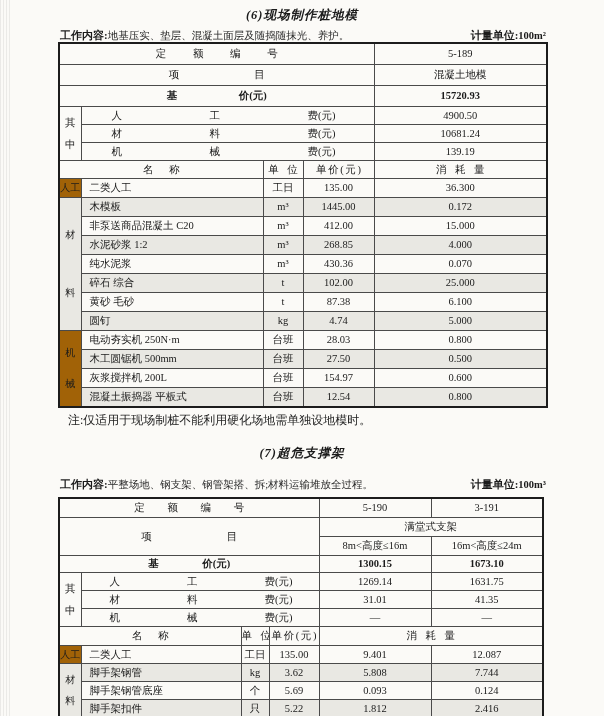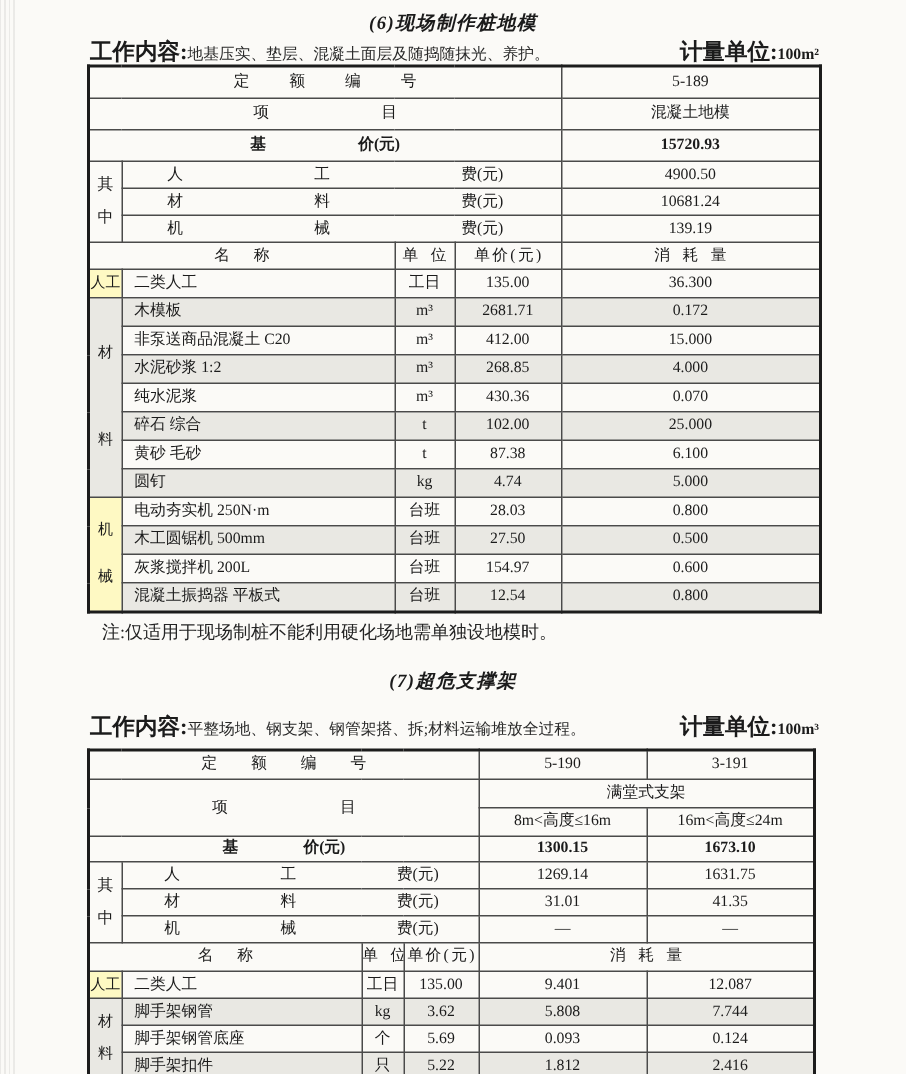--- a/index.html
+++ b/index.html
@@ -20,21 +20,21 @@
     opacity:.45;pointer-events:none;
   }
   .sec-title{
     margin:0;text-align:center;
     font-size:12.5px;font-weight:bold;line-height:15px;letter-spacing:1px;font-style:italic;
   }.mt5{margin-top:5px}.mt19{margin-top:19px}.mt7{margin-top:7px}
   .meta{
     display:flex;justify-content:space-between;align-items:baseline;
     padding:0 58px 0 60px;font-size:10.5px;line-height:13px;margin-top:6px;
   }
-  .meta .lbl{font-weight:bold;font-size:15px;}
+  .meta .lbl{font-weight:bold;font-size:11px;}
   .meta .kai{color:#2a2a2a;}
   .meta .unit-val{font-weight:bold;}
   table.quota{
     border-collapse:collapse;table-layout:fixed;
     margin-left:58px;
     border:2px solid #1c1c1c;
     font-size:10.5px;line-height:12px;
   }
   table.quota td{
     border:1px solid #4a4a4a;
@@ -61,21 +61,21 @@
   .t2 .sp-base{width:82px;}
   .sp-fee{padding:0 38px 0 30px;}
   .t2 .sp-fee{padding:0 26px 0 28px;}
   .vspread{display:flex;flex-direction:column;justify-content:space-around;align-items:center;margin:0 auto;}
   td.group{font-size:10px;}
   .ls15{letter-spacing:1.5em;margin-right:-1.5em;display:inline-block;}
   .ls08{letter-spacing:0.8em;margin-right:-0.8em;display:inline-block;}
   .ls02{letter-spacing:0.15em;margin-right:-0.15em;display:inline-block;}
   tbody td.name{text-align:left;padding-left:8px;}
   .quota tbody tr:nth-child(even) td{background:#e9e8e3;}
-  .quota tbody td.group{background:#fef9c3;}
+  .quota tbody td.group{background:#a16207;}
   .notes{font-size:12px;line-height:14px;margin-left:68px;margin-right:20px;color:#242424;}
   .notes .nline{white-space:nowrap;}
 </style>
 </head>
 <body>
 
 <div class="page">
   <div class="scan-edge"></div>
 
   <h1 class="sec-title">(6)现场制作桩地模</h1>
@@ -178,21 +178,21 @@
         </tr>
         <tr>
           <td class="group" rowspan="7">
             <div class="vspread" style="height: 116px;">
               <span>材</span>
               <span>料</span>
             </div>
           </td>
           <td class="name">木模板</td>
           <td>m³</td>
-          <td>2681.71</td>
+          <td>1445.00</td>
           <td>0.172</td>
         </tr>
         <tr>
           <td class="name">非泵送商品混凝土 C20</td>
           <td>m³</td>
           <td>412.00</td>
           <td>15.000</td>
         </tr>
         <tr>
           <td class="name">水泥砂浆 1:2</td>

